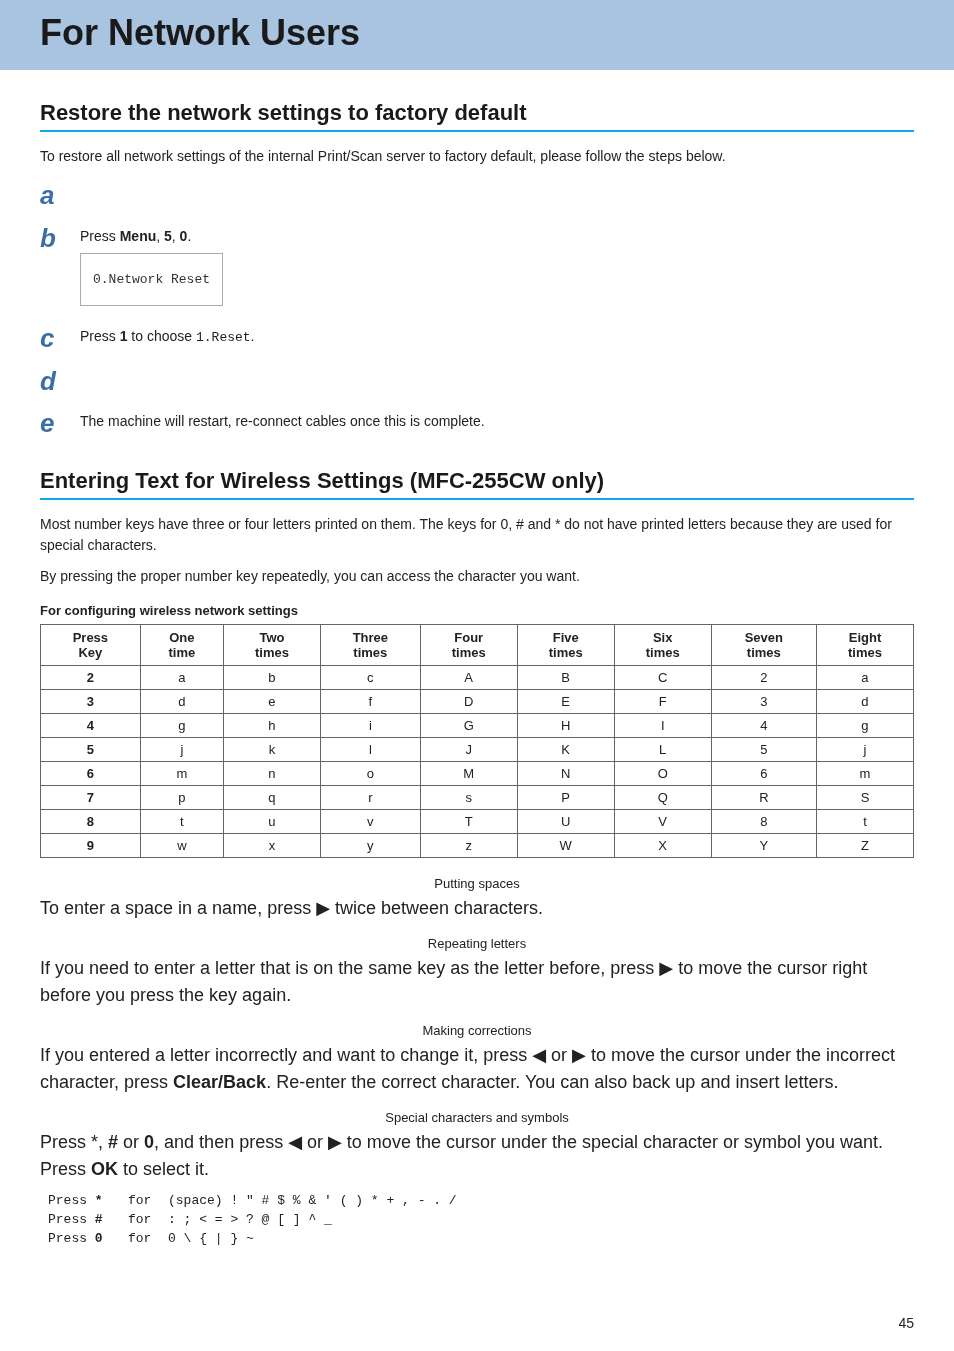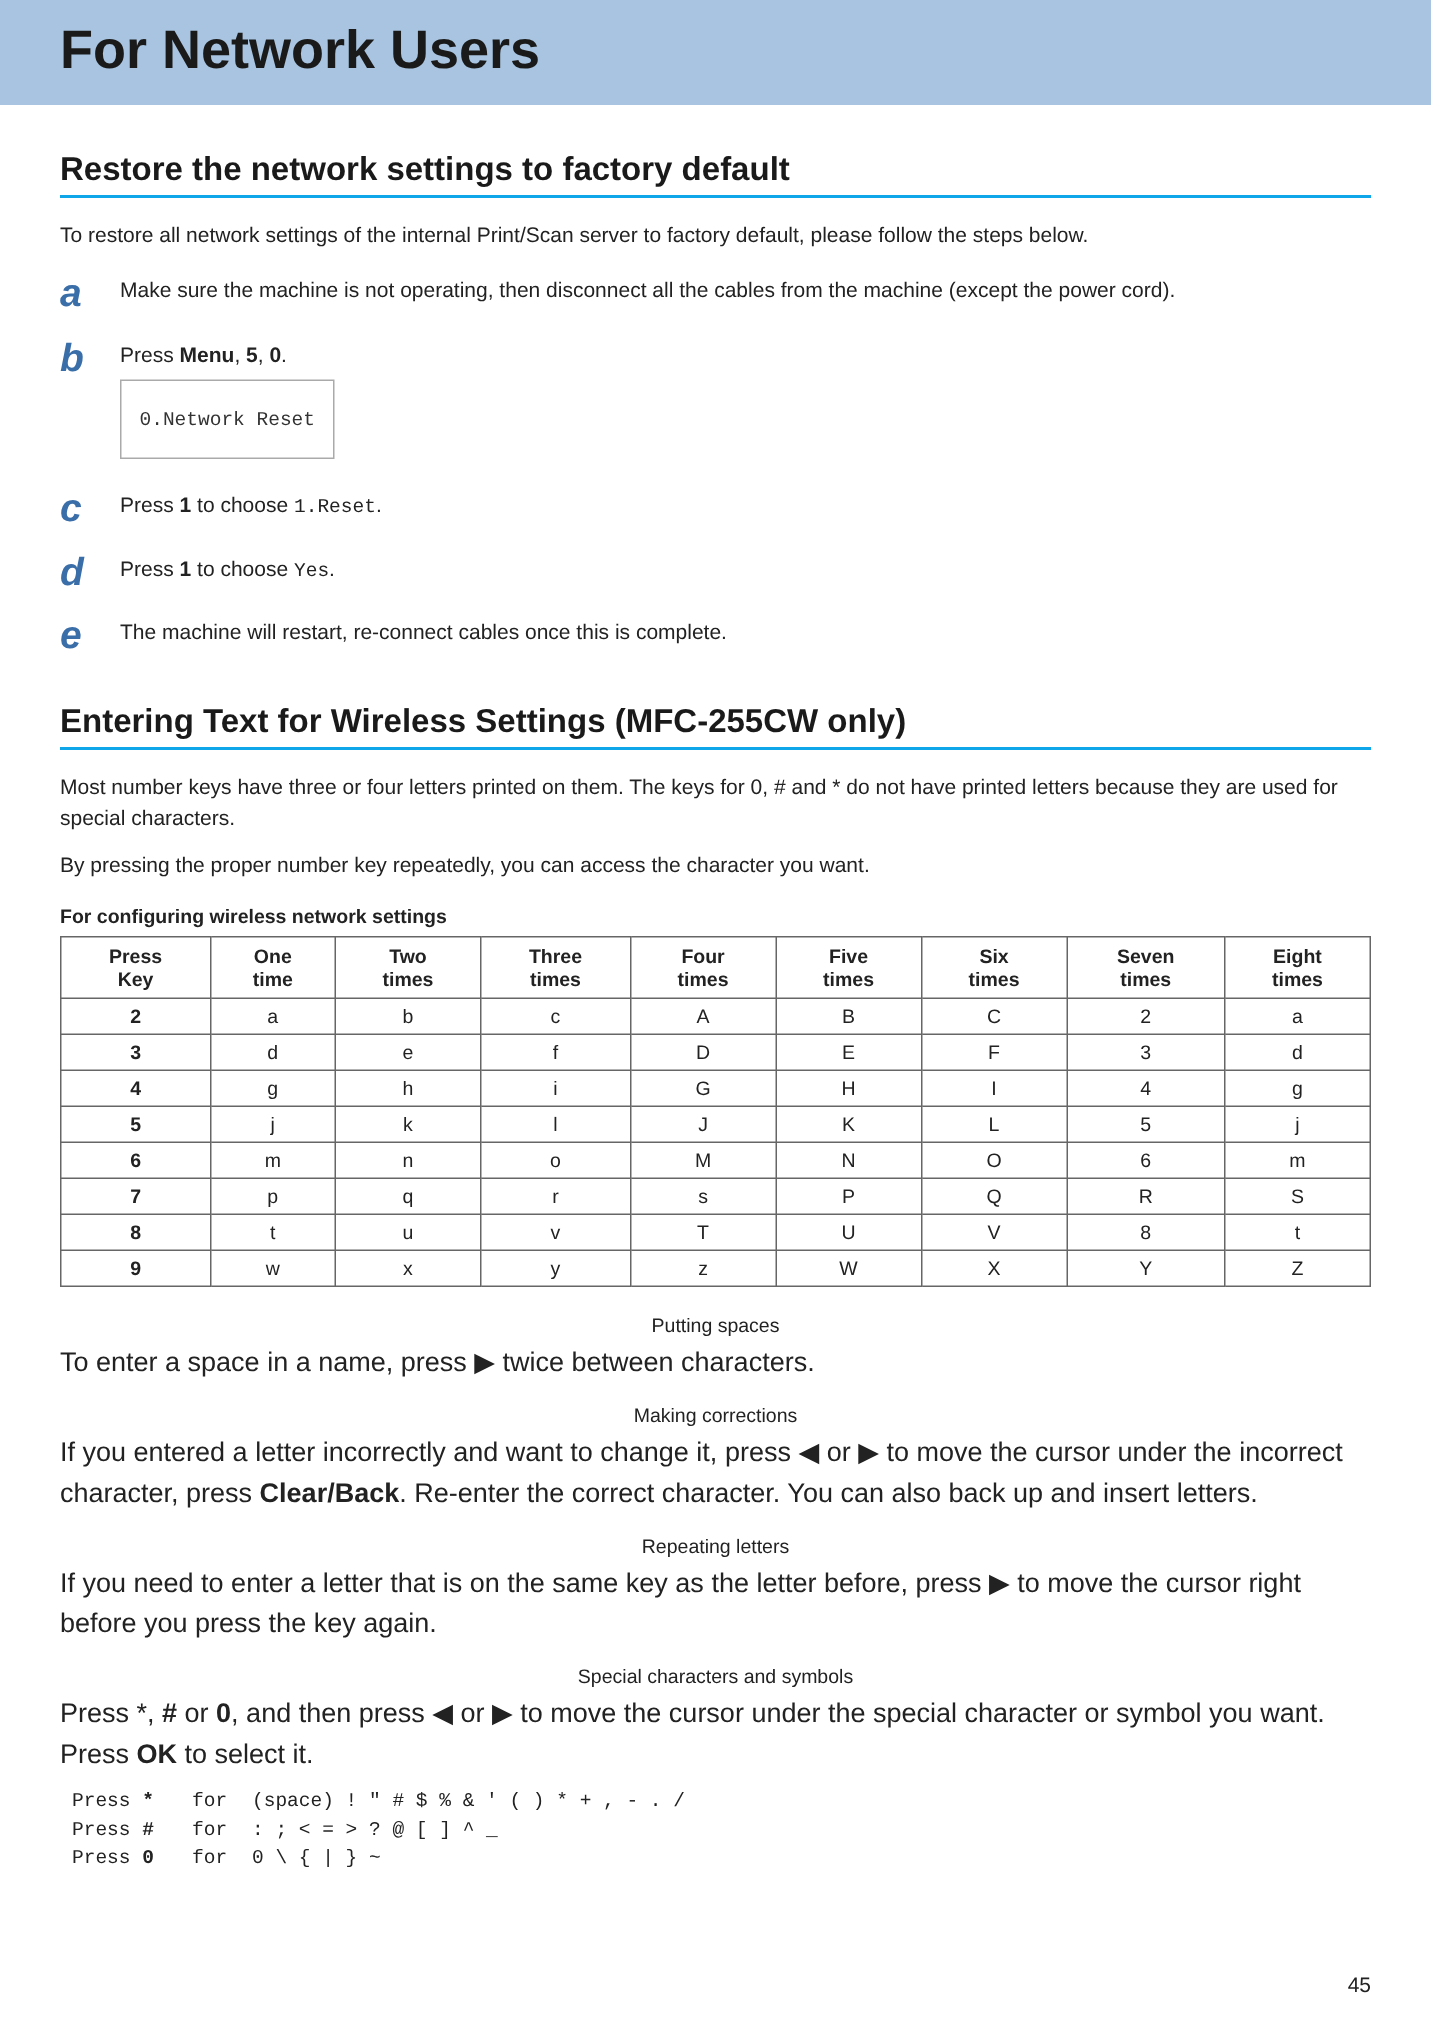--- a/index.html
+++ b/index.html
@@ -177,39 +177,37 @@
 <div class="content">
 
   <div class="section">
     <h2>Restore the network settings to factory default</h2>
     <p>To restore all network settings of the internal Print/Scan server to factory default, please follow the steps below.</p>
 
     <ul class="steps">
 
       <li class="step-item">
         <span class="step-letter">a</span>
-        <span class="step-text">Make sure the machine is not operating, then disconnect all the cables from the machine (except the power cord).</span>
       </li>
 
       <li class="step-item">
         <span class="step-letter">b</span>
         <span class="step-text">
           Press <strong>Menu</strong>, <strong>5</strong>, <strong>0</strong>.<br>
           <div class="code-box">0.Network Reset</div>
         </span>
       </li>
 
       <li class="step-item">
         <span class="step-letter">c</span>
         <span class="step-text">Press <strong>1</strong> to choose <code>1.Reset</code>.</span>
       </li>
 
       <li class="step-item">
         <span class="step-letter">d</span>
-        <span class="step-text">Press <strong>1</strong> to choose <code>Yes</code>.</span>
       </li>
 
       <li class="step-item">
         <span class="step-letter">e</span>
         <span class="step-text">The machine will restart, re-connect cables once this is complete.</span>
       </li>
 
     </ul>
   </div>
 
@@ -328,30 +326,30 @@
           </tbody>
       </table>
     </div>
 
     <div class="subsection">
       <div class="subsection-title">Putting spaces</div>
       <div class="subsection-text">To enter a space in a name, press ▶ twice between characters.</div>
     </div>
 
     <div class="subsection">
+      <div class="subsection-title">Repeating letters</div>
+      <div class="subsection-text">
+        If you need to enter a letter that is on the same key as the letter before, press ▶ to move the cursor right before you press the key again.
+      </div>
+    </div>
+
+    <div class="subsection">
       <div class="subsection-title">Making corrections</div>
       <div class="subsection-text">
         If you entered a letter incorrectly and want to change it, press ◀ or ▶ to move the cursor under the incorrect character, press <strong>Clear/Back</strong>. Re-enter the correct character. You can also back up and insert letters.
-      </div>
-    </div>
-
-    <div class="subsection">
-      <div class="subsection-title">Repeating letters</div>
-      <div class="subsection-text">
-        If you need to enter a letter that is on the same key as the letter before, press ▶ to move the cursor right before you press the key again.
       </div>
     </div>
 
     <div class="subsection">
       <div class="subsection-title">Special characters and symbols</div>
       <div class="subsection-text">
         Press *, <strong>#</strong> or <strong>0</strong>, and then press ◀ or ▶ to move the cursor under the special character or symbol you want.<br>
         Press <strong>OK</strong> to select it.
       </div>
       <div class="special-chars">

